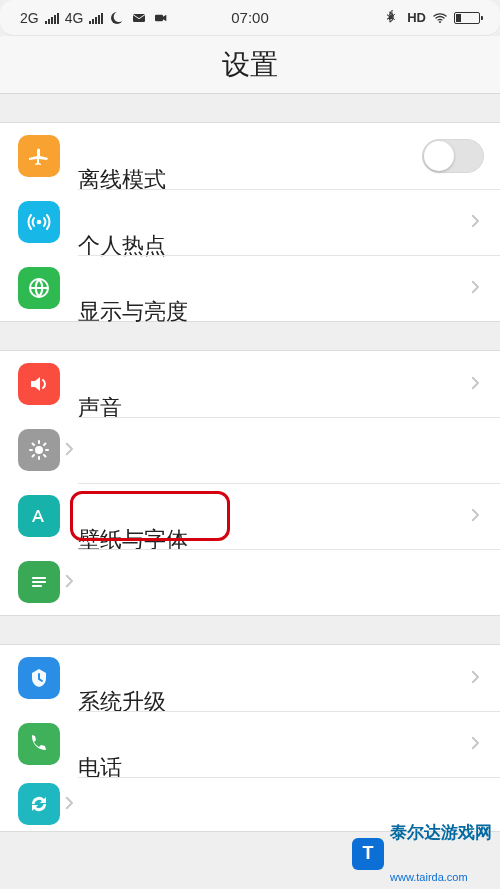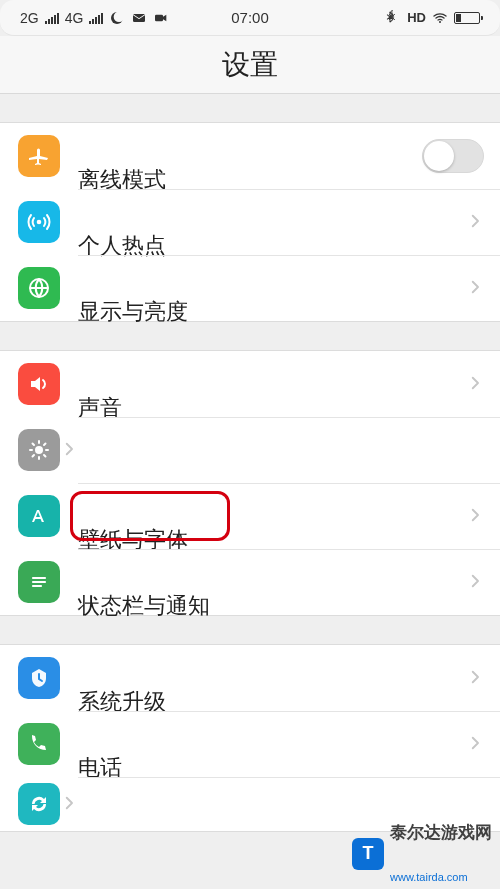--- a/index.html
+++ b/index.html
@@ -115,21 +115,21 @@
   .watermark {
     position:absolute;
     right: 8px; bottom: 6px;
     display:flex; align-items:center; gap:6px;
   }
   .wm-logo {
     width:32px; height:32px; background:#0b6fd6; border-radius:6px;
     display:flex; align-items:center; justify-content:center;
     font-weight:700; color:#fff; font-size:18px;
   }
-  .wm-text-cn { font-size:17px; font-weight:700; color:#404040; line-height:1; }
+  .wm-text-cn { font-size:17px; font-weight:700; color:#0369a1; line-height:1; }
   .wm-text-en { font-size:11px; color:#0b6fd6; line-height:1;margin-top:31px; }
 
   
   .bg-orange{background:#f8a331}
   .bg-blue{background:#1f8dff}
   .bg-cyan{background:#17b8e8}
   .bg-green{background:#2fba51}
   .bg-red{background:#fa4c3f}
   .bg-gray{background:#9b9b9b}
   .bg-teal{background:#17b3aa}
@@ -301,21 +301,20 @@
 
   <div class="row">
     <div class="icon-box bg-green2">
       <svg viewBox="0 0 24 24" width="24" height="24">
           <rect x="4" y="5" width="16" height="14" rx="3" fill="none" stroke="#fff" stroke-width="0"></rect>
           <g stroke="#fff" stroke-width="2.2" stroke-linecap="round">
             <path d="M6 8h12M6 12h12M6 16h8"></path>
           </g>
         </svg>
     </div>
-    <div class="row-label">状态栏与通知</div>
     <div class="chevron">
       <svg viewBox="0 0 24 24" width="18" height="18">
           <path d="M9 5l7 7-7 7" stroke="currentColor" stroke-width="2.5" fill="none" stroke-linecap="round" stroke-linejoin="round"></path>
         </svg>
     </div>
   </div>
 </div>
 
 <div class="group">
 

